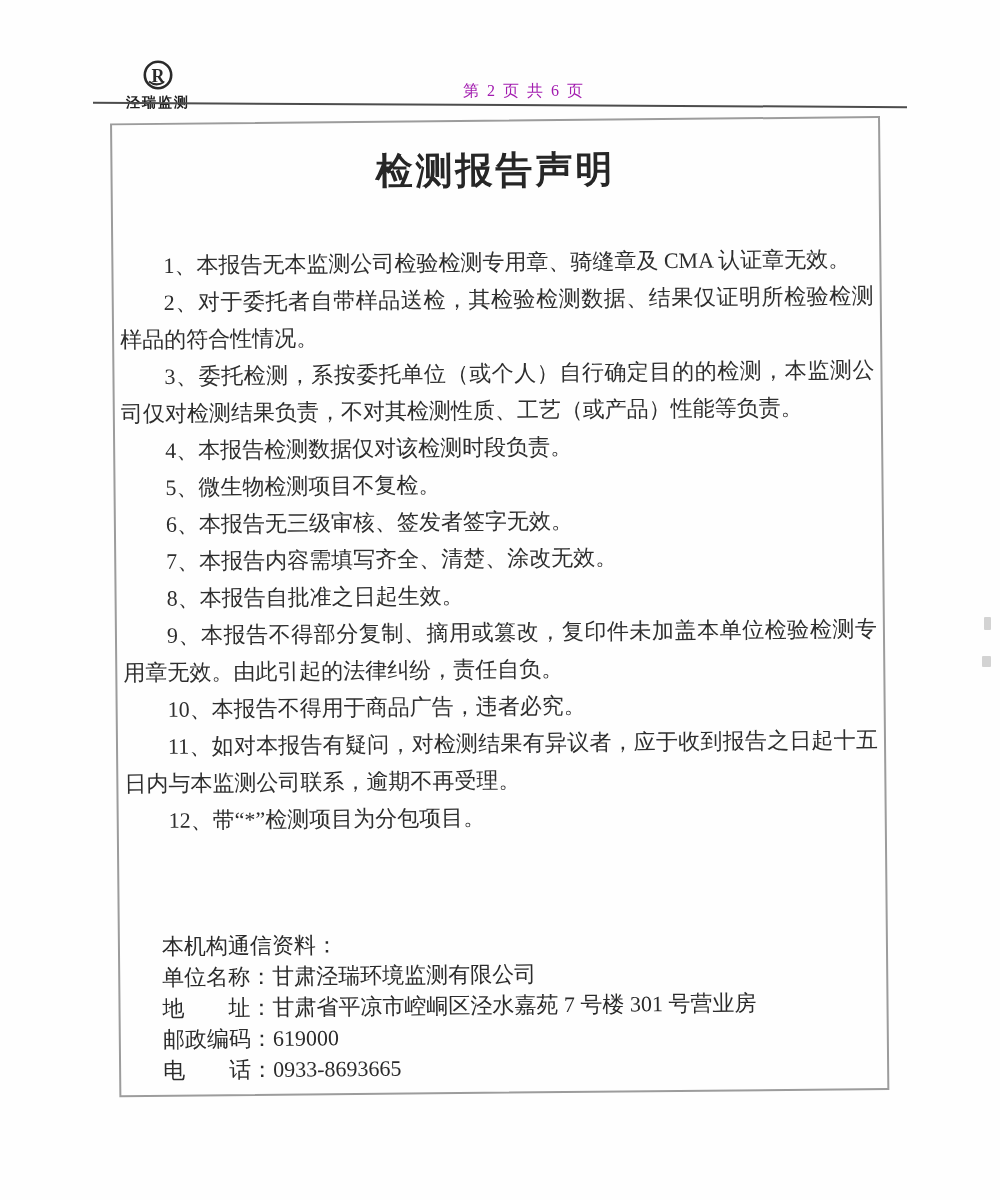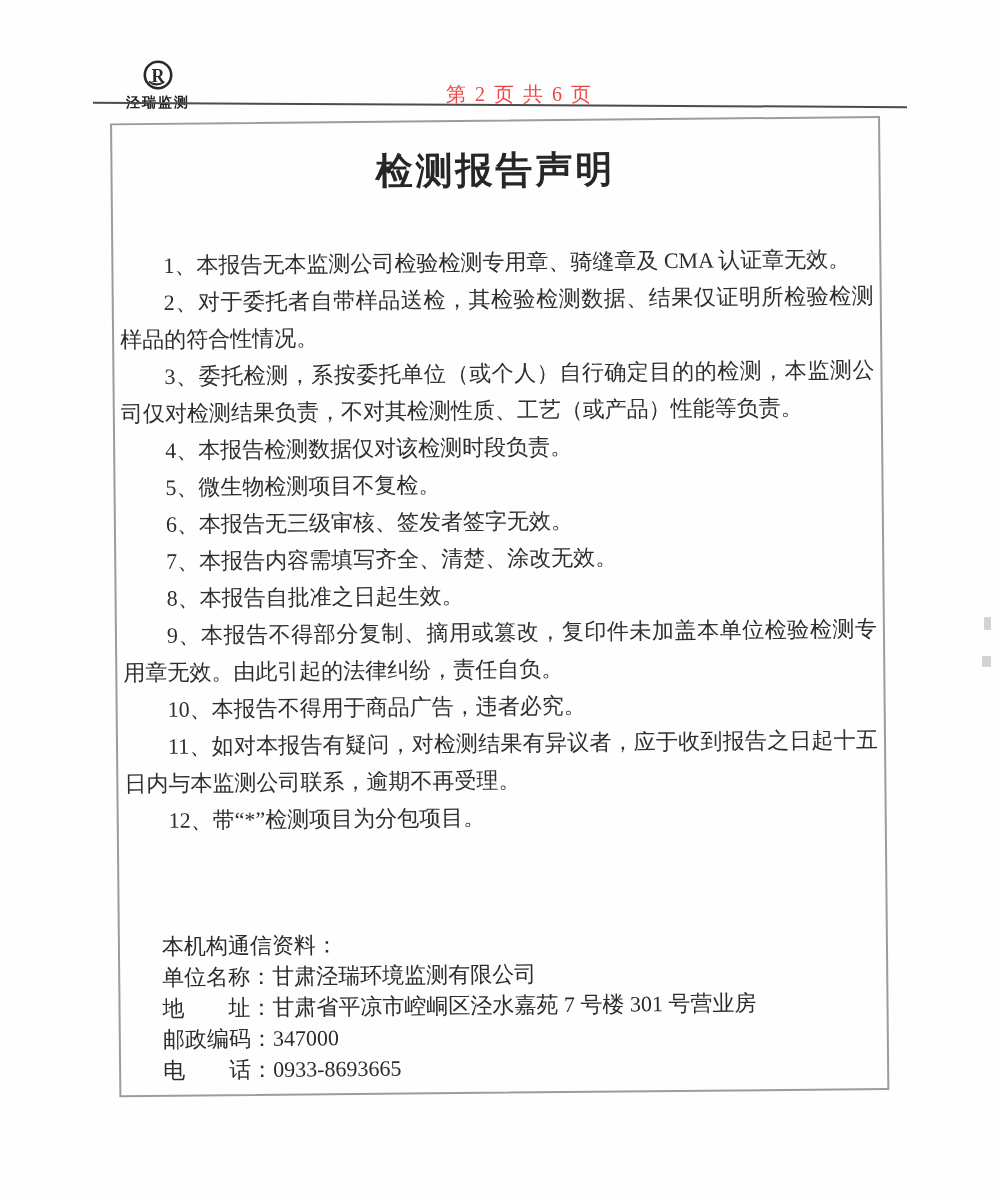--- a/index.html
+++ b/index.html
@@ -27,25 +27,25 @@
     font-family: "DejaVu Sans", sans-serif;
     font-size: 14px;
     font-weight: bold;
     letter-spacing: 2px;
     color: #1f1f1f;
     margin-top: -2px;
     white-space: nowrap;
   }
   .page-indicator {
     position: absolute;
-    left: 446px;
+    left: 463px;
     top: 81px;
-    font-size: 20px;
+    font-size: 16px;
     letter-spacing: 2px;
-    color: #ef4444;
+    color: #a21caf;
     white-space: nowrap;
   }
   .report-number {
     position: absolute;
     left: 658px;
     top: 80px;
     font-size: 18px;
     color: #323232;
     white-space: nowrap;
   }
@@ -151,21 +151,21 @@
 
     <div class="contact">
       <div>本机构通信资料：</div>
       <div class="contact-row">
         <span>单位名称：</span><span>甘肃泾瑞环境监测有限公司</span>
       </div>
       <div class="contact-row">
         <span>地　　址：</span><span>甘肃省平凉市崆峒区泾水嘉苑 7 号楼 301 号营业房</span>
       </div>
       <div class="contact-row">
-        <span>邮政编码：</span><span>347000</span>
+        <span>邮政编码：</span><span>619000</span>
       </div>
       <div class="contact-row">
         <span>电　　话：</span><span>0933-8693665</span>
       </div>
     </div>
   </div>
 
   <div class="artifact artifact-1"></div>
   <div class="artifact artifact-2"></div>
 

